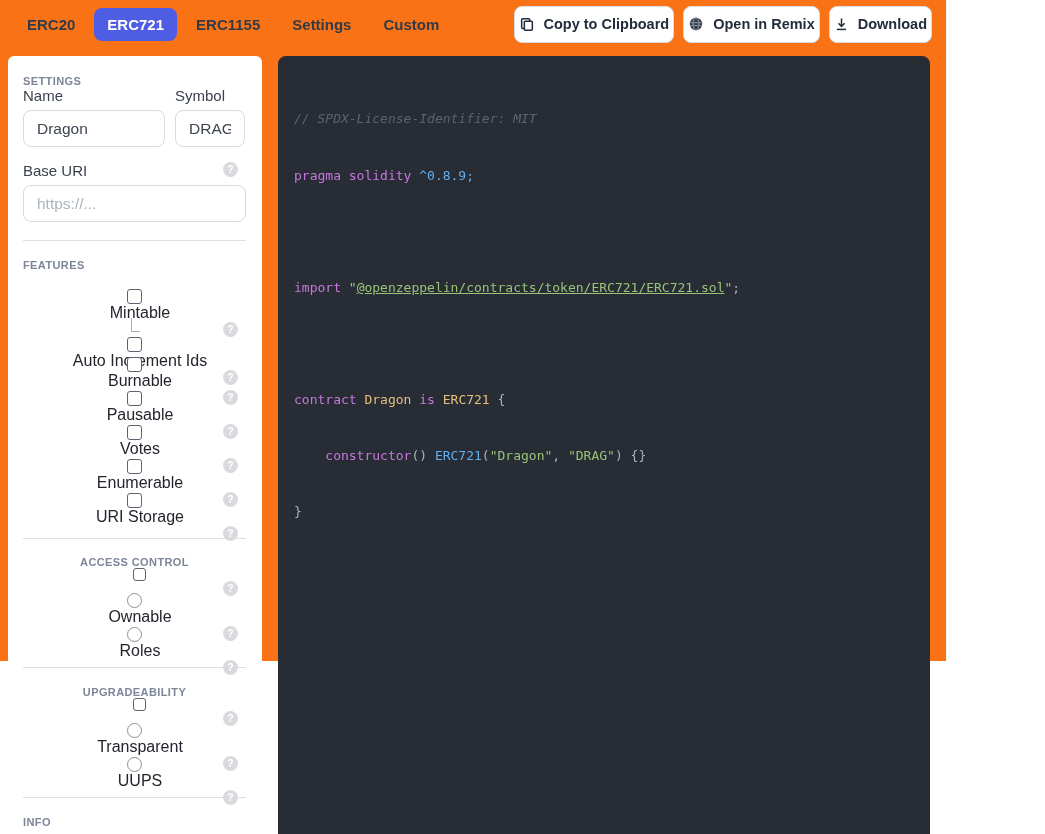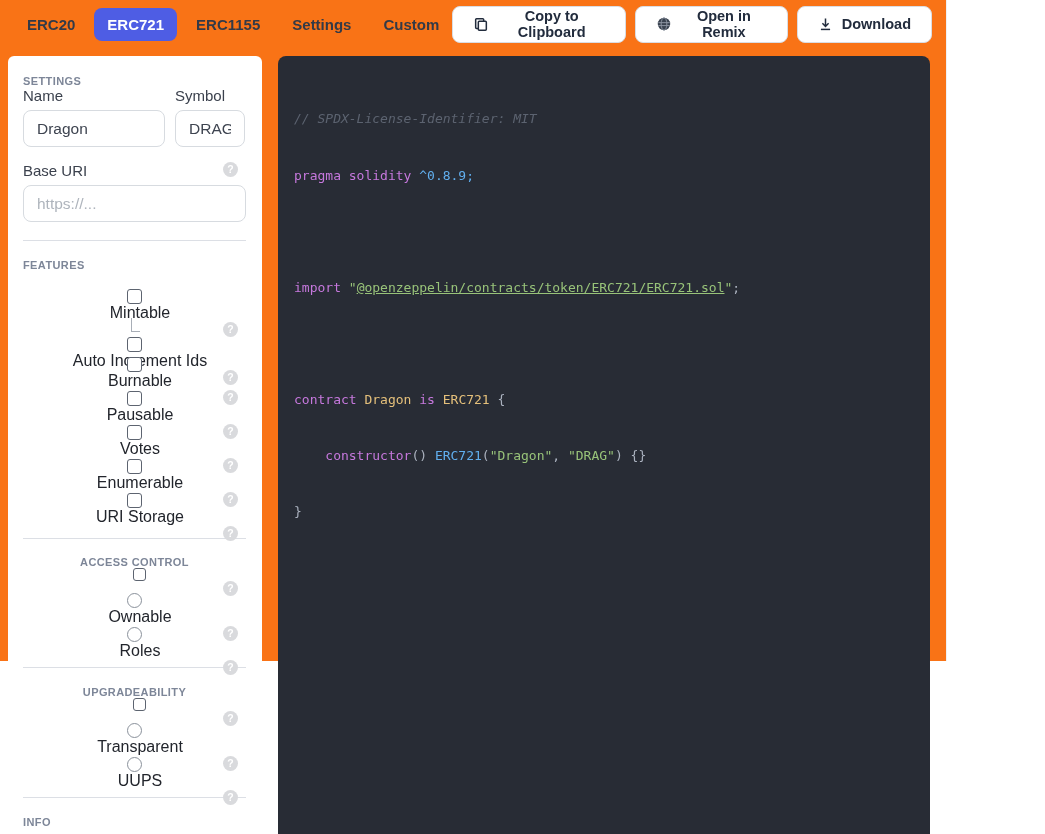--- a/index.html
+++ b/index.html
@@ -9,21 +9,21 @@
          background:#f97316; border-right:1px solid #eef0f3; }
 
   
   .topbar { position:absolute; left:0; top:0; width:947px; height:48px;
             display:flex; align-items:center; padding:0 15px 0 14px; }
   .tabs { display:flex; align-items:center; gap:6px; }
   .tab { padding:8px 13px; font-size:15px; font-weight:bold; color:#333a47;
          border-radius:8px; cursor:pointer; white-space:nowrap; }
   .tab.active { background:#4e5de4; color:#ffffff; }
   .actions { margin-left:auto; display:flex; align-items:center; gap:9px; }
-  .btn { display:flex; align-items:center; gap:9px; height:37px; padding:0 20px;
+  .btn { display:flex; align-items:center; gap:9px; height:37px; padding:0 4px;
          background:#ffffff; border:1px solid #d9dde3; border-radius:8px;
          font-size:14.5px; font-weight:bold; color:#222c3d; cursor:pointer; }
   .btn svg { display:block; }
 
   
   .sidebar { position:absolute; left:8px; top:56px; width:254px; height:900px;
              background:#ffffff; border-radius:6px; padding:19px 16px 0 15px; }
   .sec-title { font-size:11px; font-weight:bold; letter-spacing:.4px;
                color:#7d8698; text-transform:uppercase; }
   .divider { border:none; border-top:1px solid #dcdfe5; margin:0; }

